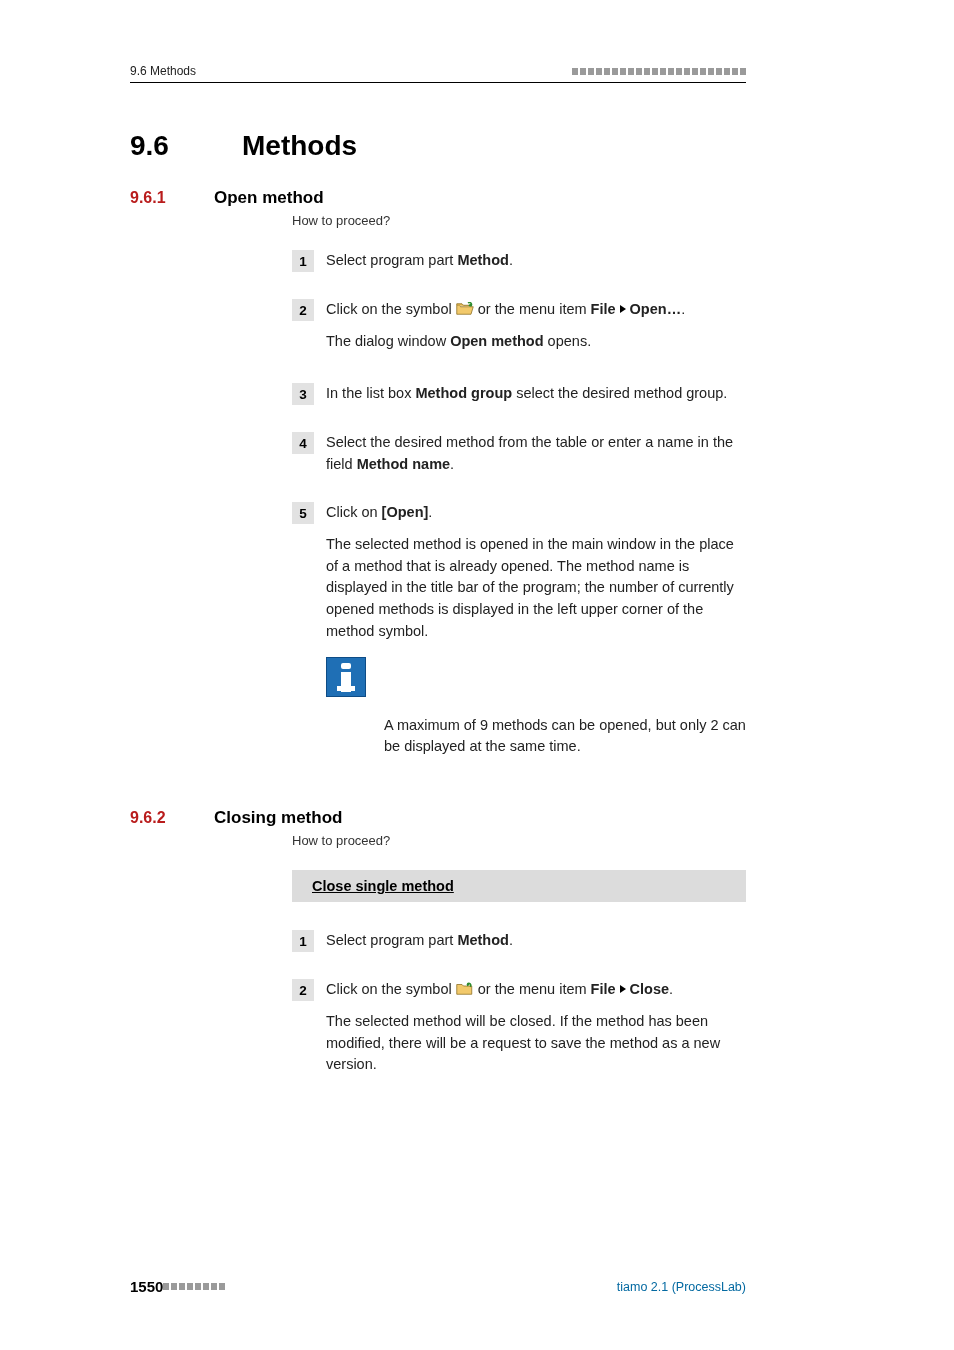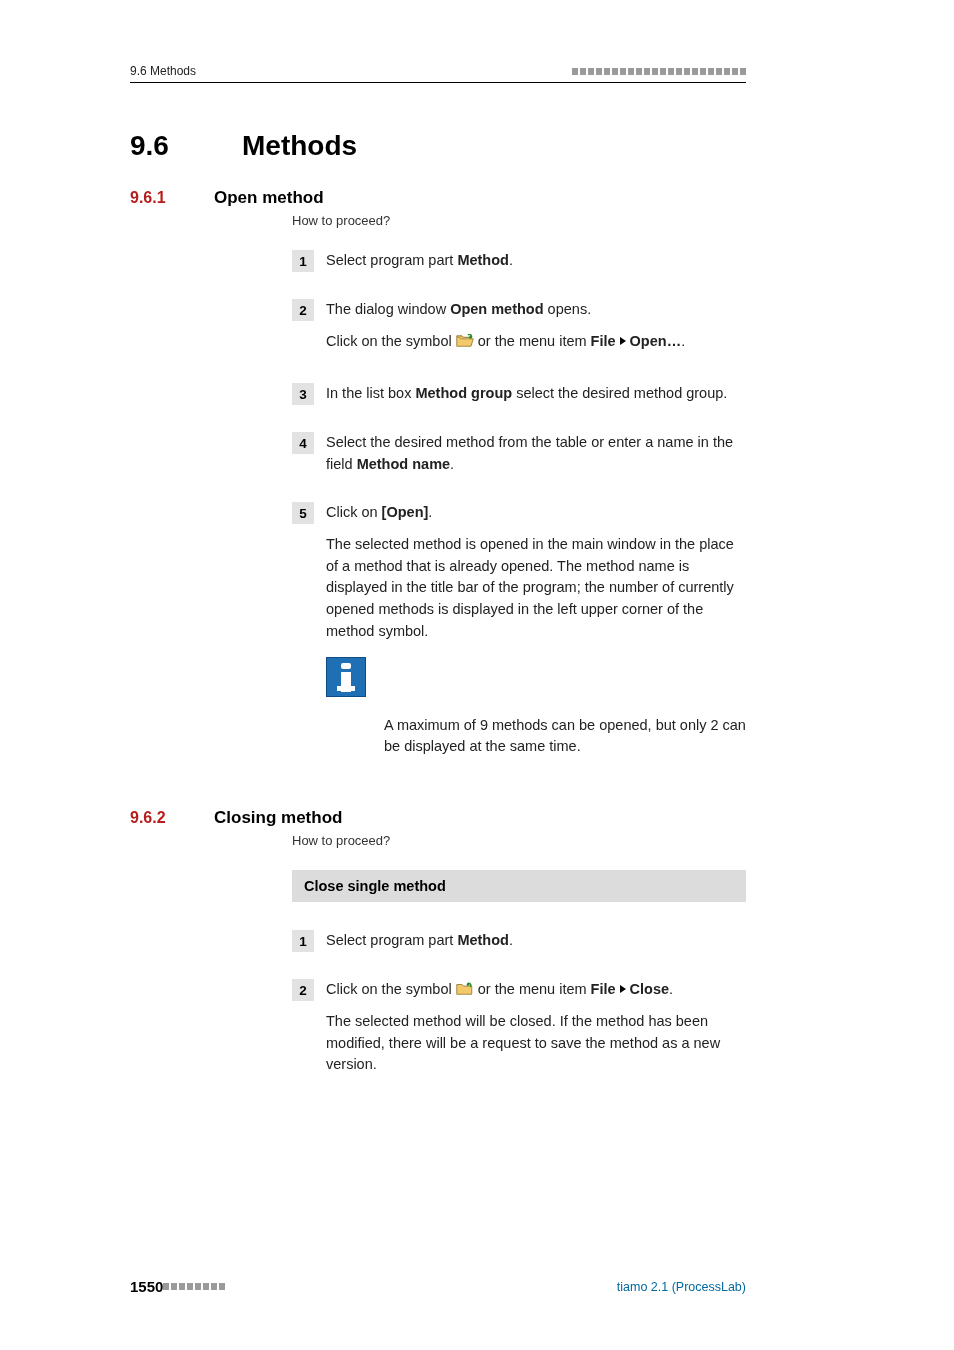--- a/index.html
+++ b/index.html
@@ -35,21 +35,21 @@
   .note-icon { width: 40px; height: 40px; background: #1f6fb5; border: 1px solid #0e4c86; display: flex; align-items: center; justify-content: center; position: relative; }
   .note-icon .dot { position: absolute; top: 5px; width: 10px; height: 6px; background: #fff; border-radius: 2px; }
   .note-icon .stem { position: absolute; top: 14px; width: 10px; height: 20px; background: #fff; }
   .note-icon .base { position: absolute; bottom: 5px; width: 18px; height: 5px; background: #fff; }
   .note-title-wrap { flex: 1; margin-top: 6px; }
   .note-title { font-weight: 800; font-size: 14.5px; }
   .note-rule-top { border-top: 2px solid #000; margin-top: 0; }
   .note-rule-bot { border-top: 1px solid #000; margin-top: 3px; }
   .note-text { margin-top: 18px; margin-left: 58px; font-size: 14.5px; line-height: 1.5; color: #222; }
 
-  .closebar { position: absolute; left: 292px; right: 130px; background: #dcdcdc; padding: 8px 12px; font-weight: 800; font-size: 14.5px; }
+  .closebar { position: absolute; left: 292px; right: 130px; background: #dcdcdc; padding: 8px 20px; font-weight: 800; font-size: 14.5px; text-decoration: underline; }
 
   .footer-row { position: absolute; bottom: 55px; left: 130px; right: 130px; display: flex; justify-content: space-between; align-items: center; }
   .footer-left { display: flex; align-items: center; }
   .page-num { font-size: 15px; font-weight: 800; }
   .foot-bars { display: flex; gap: 2px; }
   .foot-bars .b { width: 6px; height: 7px; background: #9a9a9a; }
   .footer-right { font-size: 12.5px; color: #0369a1; }
 
   .tri { display: inline-block; width: 0; height: 0; border-top: 4px solid transparent; border-bottom: 4px solid transparent; border-left: 6px solid #000; vertical-align: 1px; margin: 0 4px; }
 </style>
@@ -102,35 +102,35 @@
   <div class="step-body">
     <p>
       <span>Select program part </span><b class="strong">Method</b><span>.</span>
     </p>
   </div>
 </div>
 
 <div class="step" style="top:299px;">
   <div class="step-num">2</div>
   <div class="step-body">
-    <p>
-      The dialog window <b class="strong">Open method</b> opens.
-    </p>
     <p>
       <span>Click on the symbol </span>
       <span class="folder-icon">
         <svg viewBox="0 0 24 18" width="18" height="14">
           <path d="M1 4 L1 16 L20 16 L23 6 L6 6 L5 4 Z" fill="#f2c96b" stroke="#8a6b1f" stroke-width="1"></path>
           <path d="M1 4 L1 2 L8 2 L10 4 L20 4 L20 6" fill="#e0b44a" stroke="#8a6b1f" stroke-width="1"></path>
           <path d="M16 1 C19 -1 22 2 20 5" fill="none" stroke="#2e8b2e" stroke-width="2"></path>
           <path d="M20 5 L17 4 M20 5 L19 2" stroke="#2e8b2e" stroke-width="2"></path>
         </svg>
       </span>
       <span> or the menu item </span><b class="strong">File</b><span class="tri"></span><b class="strong">Open…</b><span>.</span>
     </p>
+    <p>
+      The dialog window <b class="strong">Open method</b> opens.
+    </p>
   </div>
 </div>
 
 <div class="step" style="top:383px;">
   <div class="step-num">3</div>
   <div class="step-body">
     <p>
       <span>In the list box </span><b class="strong">Method group</b><span> select the desired method group.</span>
     </p>
   </div>

